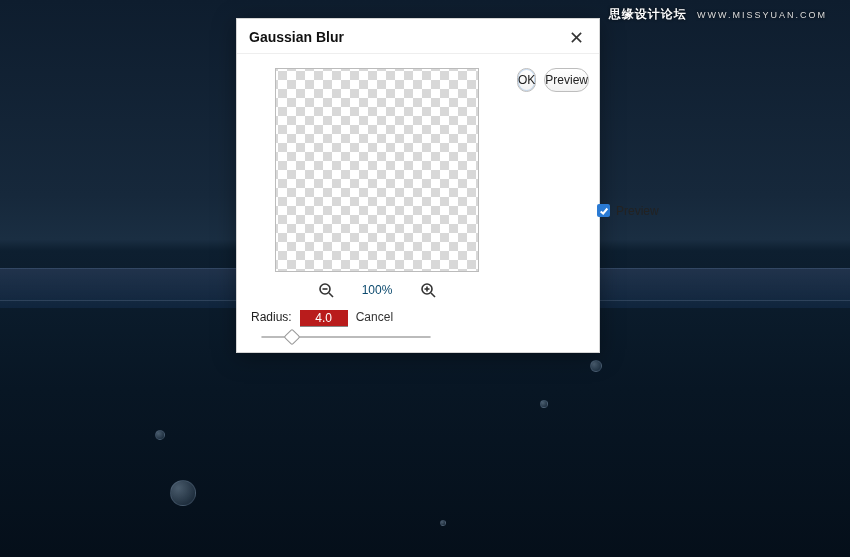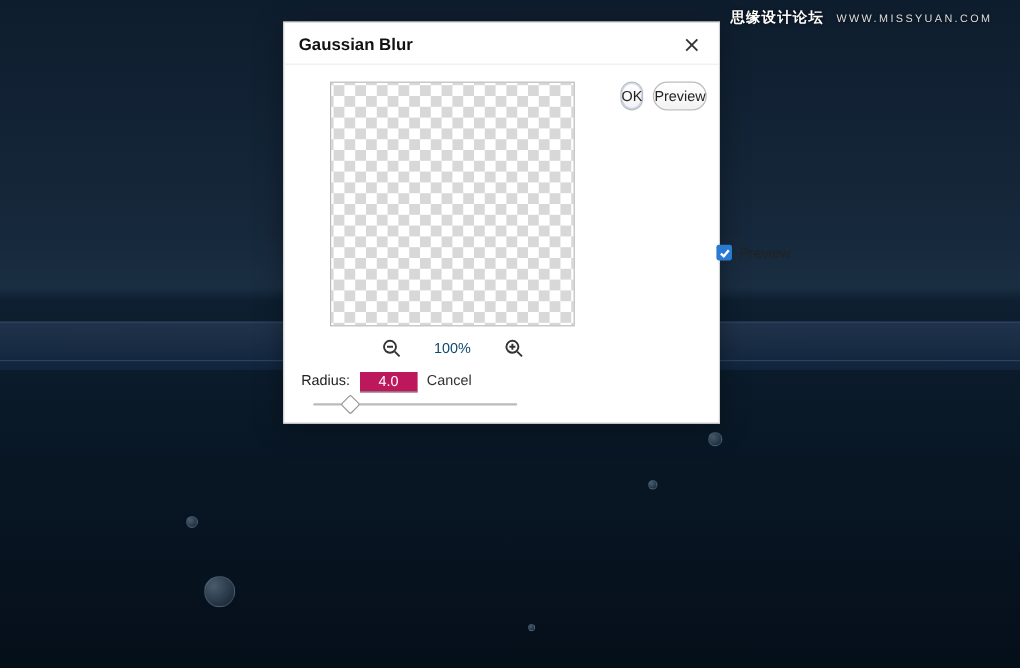--- a/index.html
+++ b/index.html
@@ -58,21 +58,21 @@
       50% / 18px 18px;
   }
   .zoom-row { display: flex; align-items: center; gap: 28px; margin-top: 10px; }
   .zoom-icon { width: 16px; height: 16px; display:flex; align-items:center; justify-content:center; cursor:pointer; }
   .zoom-icon svg { width: 16px; height: 16px; fill: none; stroke: #333; stroke-width: 1.6; }
   .zoom-pct { font-size: 12px; color: #0c4a6e; }
 
   .radius-row { display: flex; align-items: flex-start; gap: 8px; margin-top: 12px; font-size: 12px; color: #222; width: 100%; padding: 0 2px; }
   .radius-label { white-space: nowrap; }
   .radius-input {
-    width: 48px; background: #be185d; color: #fff; border: none;
+    width: 48px; background: #b91c1c; color: #fff; border: none;
     text-align: center; font-size: 12px; padding: 1px 3px; font-family: inherit;
     border-bottom: 1px solid #888;
   }
   .radius-unit { color: #333; }
 
   .slider-wrap { width: 100%; padding: 0 2px; margin-top: 4px; }
   .slider {
     position: relative; width: 170px; height: 18px; margin-left: 10px;
   }
   .slider-track {

